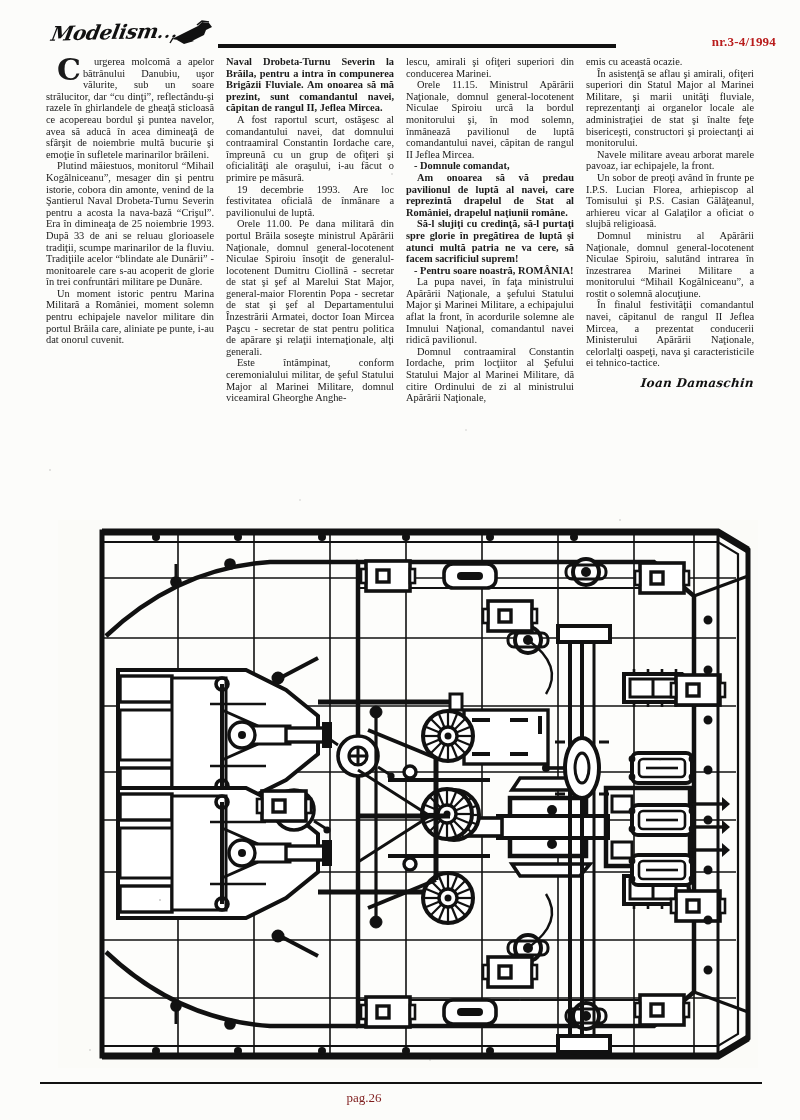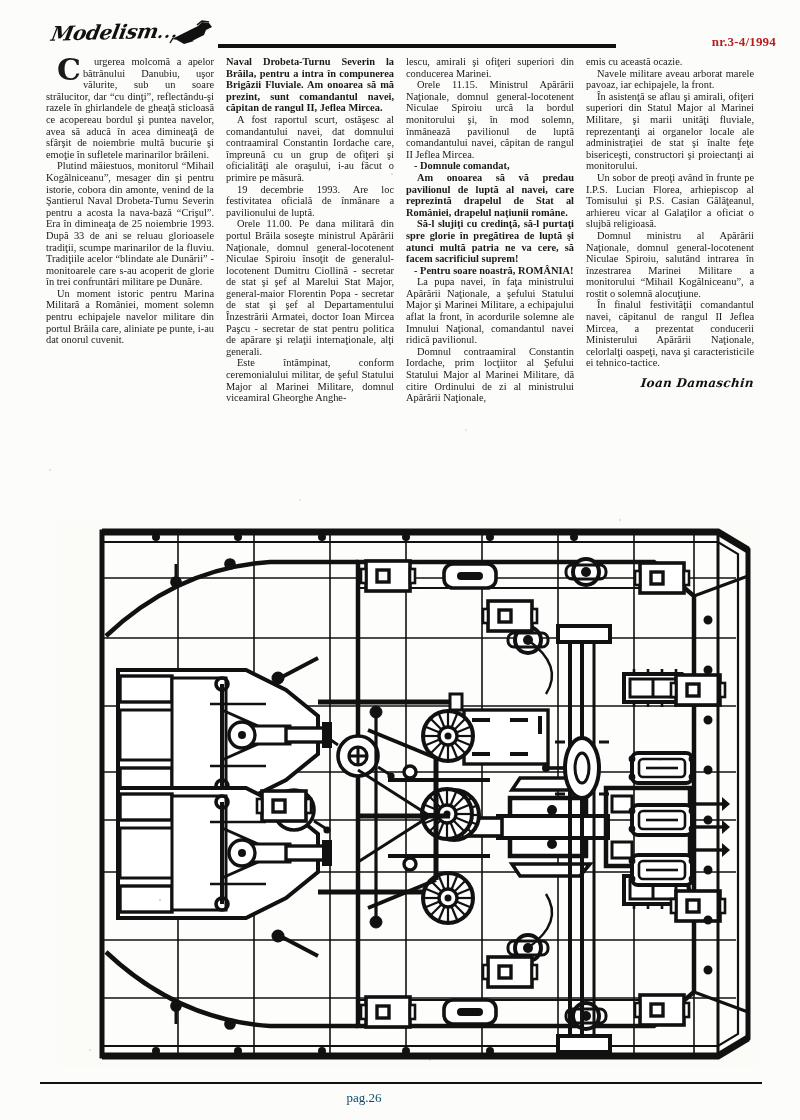--- a/index.html
+++ b/index.html
@@ -78,21 +78,21 @@
     position:absolute;left:58px;top:520px;width:700px;height:548px;
     background:#fbfbf8;
     overflow:hidden;
   }
   .plan-wrap svg{display:block;}
 
   
   .rule-bot{position:absolute;left:40px;top:1082px;width:722px;height:2px;background:#111;}
   .folio{
     position:absolute;left:0;top:1090px;width:728px;text-align:center;
-    font-family:"Liberation Serif", serif;font-size:13px;color:#0c4a6e;
+    font-family:"Liberation Serif", serif;font-size:13px;color:#7f1d1d;
   }
 
   
   .speckle{position:absolute;inset:0;pointer-events:none;opacity:.33;}
 </style>
 </head>
 <body>
 
 <div class="page">
 
@@ -130,22 +130,22 @@
       <p class="dash">- Domnule comandat,</p>
       <p class="b">Am onoarea să vă predau pavilionul de luptă al navei, care reprezintă drapelul de Stat al României, drapelul naţiunii române.</p>
       <p class="b">Să-l slujiţi cu credinţă, să-l purtaţi spre glorie în pregătirea de luptă şi atunci multă patria ne va cere, să facem sacrificiul suprem!</p>
       <p class="dash">- Pentru soare noastră, ROMÂNIA!</p>
       <p>La pupa navei, în faţa ministrului Apărării Naţionale, a şefului Statului Major şi Marinei Militare, a echipajului aflat la front, în acordurile solemne ale Imnului Naţional, comandantul navei ridică pavilionul.</p>
       <p>Domnul contraamiral Constantin Iordache, prim locţiitor al Şefului Statului Major al Marinei Militare, dă citire Ordinului de zi al ministrului Apărării Naţionale,</p>
     </div>
 
     <div class="col">
       <p class="nohang">emis cu această ocazie.</p>
+      <p>În asistenţă se aflau şi amirali, ofiţeri superiori din Statul Major al Marinei Militare, şi marii unităţi fluviale, reprezentanţi ai organelor locale ale administraţiei de stat şi înalte feţe bisericeşti, constructori şi proiectanţi ai monitorului.</p>
       <p>Navele militare aveau arborat marele pavoaz, iar echipajele, la front.</p>
-      <p>În asistenţă se aflau şi amirali, ofiţeri superiori din Statul Major al Marinei Militare, şi marii unităţi fluviale, reprezentanţi ai organelor locale ale administraţiei de stat şi înalte feţe bisericeşti, constructori şi proiectanţi ai monitorului.</p>
       <p>Un sobor de preoţi având în frunte pe I.P.S. Lucian Florea, arhiepiscop al Tomisului şi P.S. Casian Gălăţeanul, arhiereu vicar al Galaţilor a oficiat o slujbă religioasă.</p>
       <p>Domnul ministru al Apărării Naţionale, domnul general-locotenent Niculae Spiroiu, salutând intrarea în înzestrarea Marinei Militare a monitorului “Mihail Kogălniceanu”, a rostit o solemnă alocuţiune.</p>
       <p>În finalul festivităţii comandantul navei, căpitanul de rangul II Jeflea Mircea, a prezentat conducerii Ministerului Apărării Naţionale, celorlalţi oaspeţi, nava şi caracteristicile ei tehnico-tactice.</p>
       <div class="signature">Ioan Damaschin</div>
     </div>
   </div>
 
   <div class="plan-wrap">
     <svg width="700" height="548" viewBox="0 0 700 548">
       <defs>

